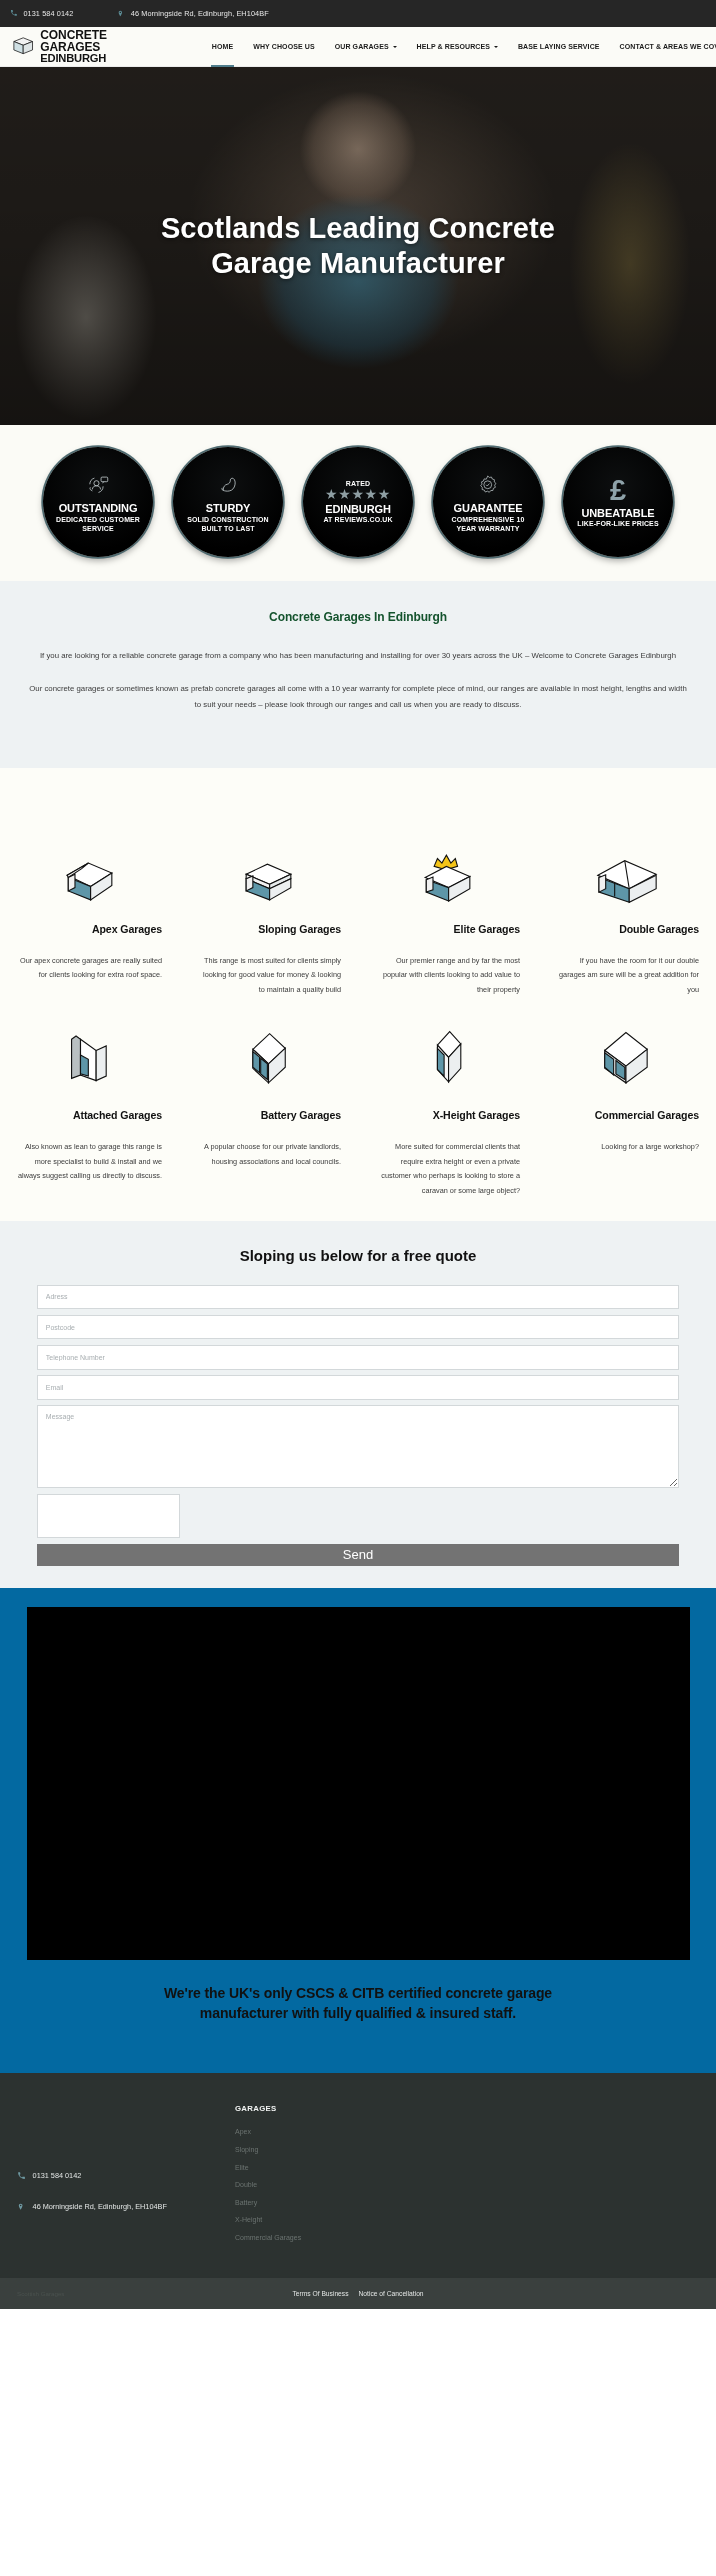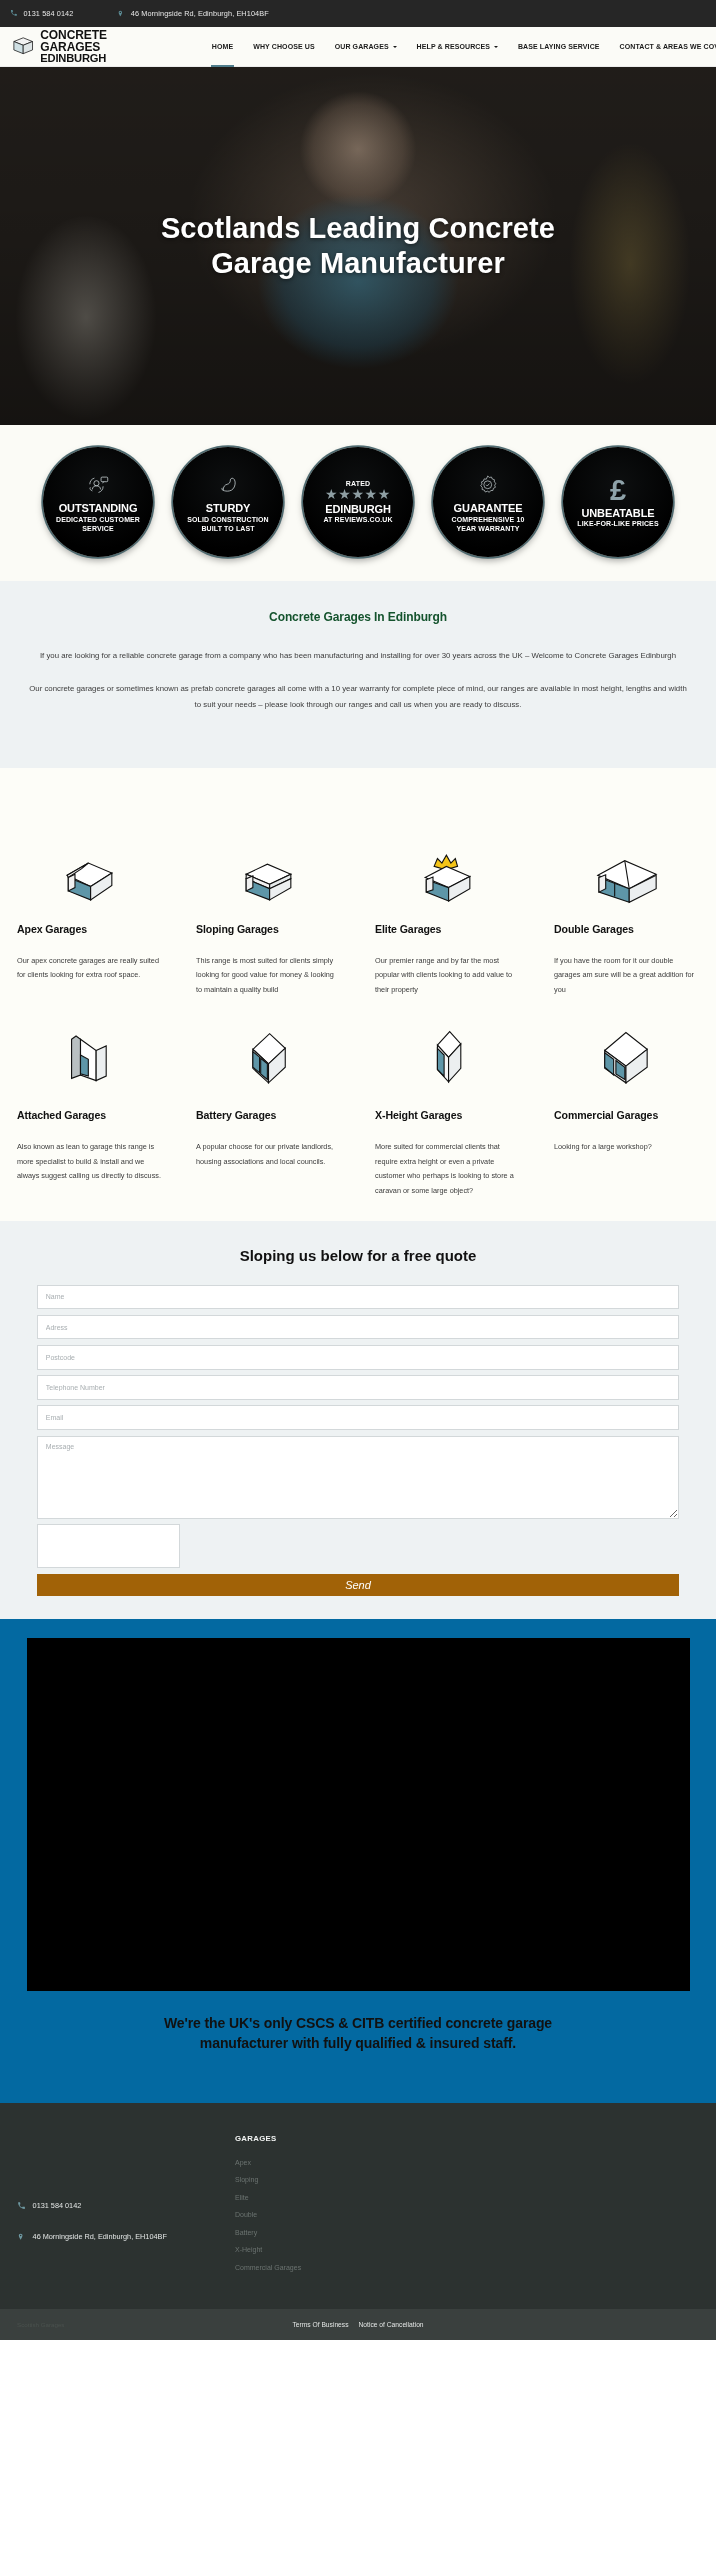--- a/index.html
+++ b/index.html
@@ -115,43 +115,43 @@
     font-size: 12px; font-weight: bold; color: #14532d; margin-bottom: 24.6px; letter-spacing: -0.1px;
   }
   .intro p {
     width: 666px; margin: 0 auto 15.7px; font-size: 7.8px; color: #3b3b3b;
     line-height: 2.1; text-align: center;
   }
 
   
   .products { background: #fdfdf8; padding: 72px 0 22.4px; }
   .prow { display: flex; justify-content: center; width: 716px; }
-  .pcard { width: 179px; padding: 0 17px; text-align: left; cursor: pointer; }
+  .pcard { width: 179px; padding: 0 17px; text-align: right; cursor: pointer; }
   .pcard-img { height: 68px; display: flex; align-items: flex-end; justify-content: center; }
   .pcard h3 { font-size: 10.6px; font-weight: bold; color: #111; margin-top: 14.6px; letter-spacing: -0.1px; }
   .pcard p { font-size: 7.3px; color: #3b3b3b; line-height: 2.0; margin-top: 19px; }
   .prow-2 { margin-top: 29px; }
 
   
   .formsec { background: #eef2f3; padding: 26px 0 22.4px; }
   .formsec h2 { text-align: center; font-size: 15px; font-weight: bold; color: #111; margin-bottom: 21px; }
   .form-wrap { width: 642px; margin: 0 auto; }
   .fld {
     width: 100%; height: 24.6px; background: #fff; border: 0.6px solid #d3d8da;
     font-size: 7px; color: #9aa1a4; padding: 0 7.8px; margin-bottom: 5.6px;
     font-family: "Liberation Sans", sans-serif; display: block;
   }
   .fld::placeholder { color: #a8aeb1; }
   textarea.fld { height: 83px; padding-top: 6.7px; resize: vertical; }
   .captcha {
     width: 143px; height: 44px; background: #fff; border: 0.6px solid #d3d8da; margin-bottom: 5.6px;
   }
   .send {
-    width: 100%; height: 22.4px; background: #a16207; border: none; color: #ffffff;
-    font-size: 11px; font-family: "Liberation Sans", sans-serif; cursor: pointer; display: block; font-style: italic;
+    width: 100%; height: 22.4px; background: #737373; border: none; color: #ffffff;
+    font-size: 13px; font-family: "Liberation Sans", sans-serif; cursor: pointer; display: block;
   }
 
   
   .videosec { background: #0369a1; padding: 19px 0 0; }
   .video { width: 663px; height: 353px; margin: 0 auto; background: #000; cursor: pointer; }
   .cscs {
     text-align: center; font-size: 14px; font-weight: bold; color: #111;
     line-height: 1.42; padding: 23.5px 67px 49px; letter-spacing: -0.1px;
   }
 
@@ -430,21 +430,20 @@
       <h3>Commercial Garages</h3>
       <p>Looking for a large workshop?</p>
     </div>
 
   </div>
 </div>
 
 <div class="formsec">
   <h2>Sloping us below for a free quote</h2>
   <div class="form-wrap">
-    <input class="fld" type="text" placeholder="Name" style="">
     <input class="fld" type="text" placeholder="Adress" style="">
     <input class="fld" type="text" placeholder="Postcode" style="">
     <input class="fld" type="text" placeholder="Telephone Number" style="">
     <input class="fld" type="text" placeholder="Email" style="">
     <textarea class="fld" placeholder="Message" style=""></textarea>
     <div class="captcha"></div>
     <button class="send">Send</button>
   </div>
 </div>
 

